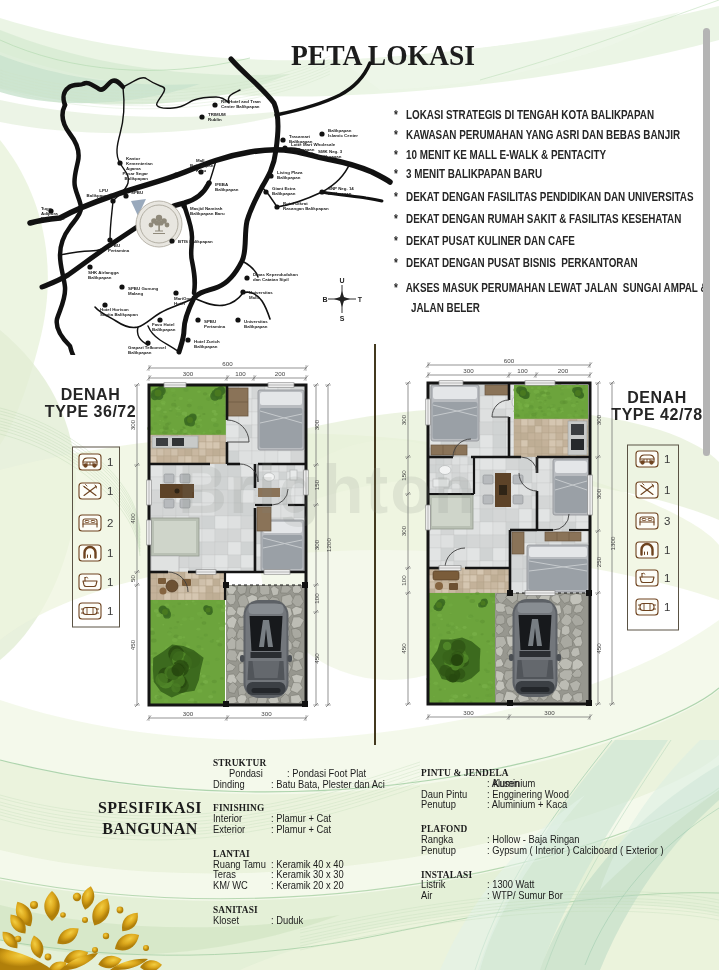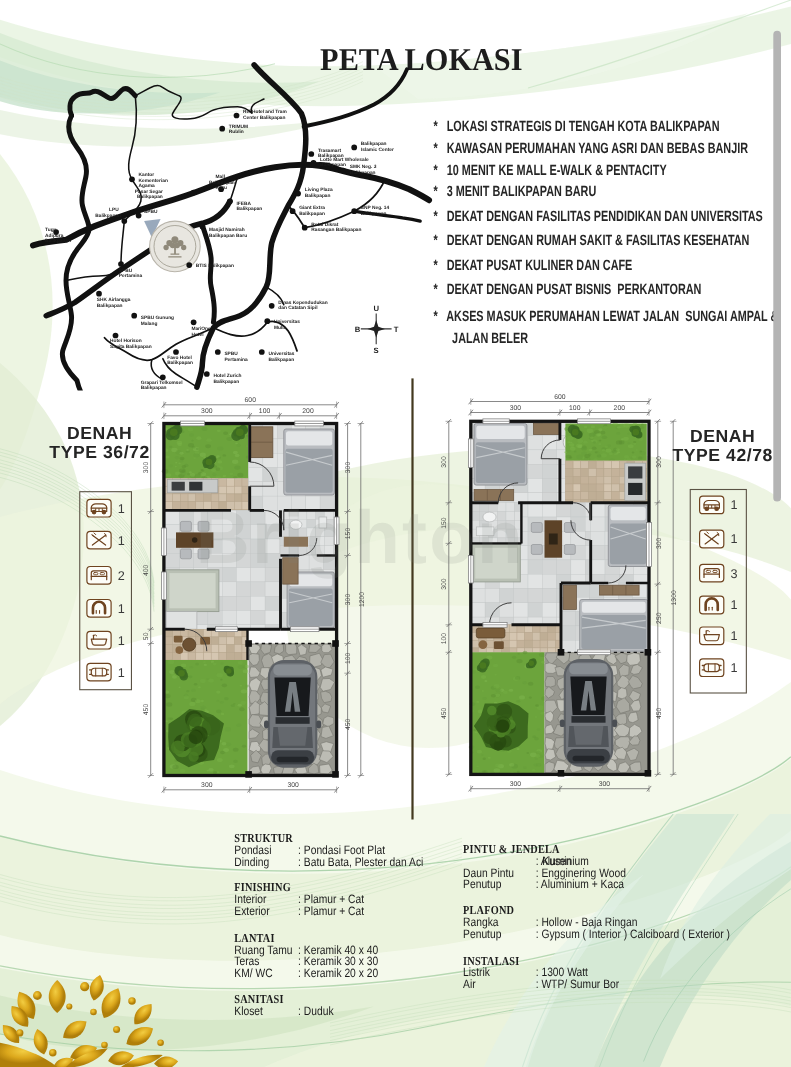--- a/index.html
+++ b/index.html
@@ -2286,24 +2286,25 @@
 <rect x="25" y="165.5" width="14" height="7" rx="3"></rect>
 <path d="M29,165.5 L29,172.5 M35,165.5 L35,172.5" stroke-width="0.9"></path>
 <path d="M23.5,167 l1.5,0 M23.5,171 l1.5,0 M39,167 l1.5,0 M39,171 l1.5,0" stroke-width="1.2"></path>
 </g>
 <text x="49" y="173" font-size="11.5" fill="#3a3a3a" font-family="Liberation Sans,sans-serif">1</text>
 </g>
   </svg>
 
 <div class="abs" style="left:0;top:740px;width:719px;height:230px;font-size:11px;line-height:10.8px;color:#1c1c1c;">
 
+  <div style="position:absolute;left:60px;top:57px;width:180px;text-align:center;font-family:'Liberation Serif',serif;font-weight:bold;font-size:16px;color:#1b1b1b;letter-spacing:0.4px;line-height:21px;">SPESIFIKASI<br>BANGUNAN</div>
 
   <div style="position:absolute;left:213px;top:17px;">
     <div class="cond2 sh">STRUKTUR</div>
-    <div style="position:relative;"><span class="cond2" style="display:inline-block;">Pondasi</span><span class="cond2" style="position:absolute;left:58px;top:0;">: Pondasi Foot Plat</span></div>
+    <div style="position:relative;margin-left:16px;"><span class="cond2" style="display:inline-block;">Pondasi</span><span class="cond2" style="position:absolute;left:58px;top:0;">: Pondasi Foot Plat</span></div>
     <div style="position:relative;"><span class="cond2" style="display:inline-block;">Dinding</span><span class="cond2" style="position:absolute;left:58px;top:0;">: Batu Bata, Plester dan Aci</span></div>
     <div style="height:13px;"></div>
     <div class="cond2 sh">FINISHING</div>
     <div style="position:relative;"><span class="cond2" style="display:inline-block;">Interior</span><span class="cond2" style="position:absolute;left:58px;top:0;">: Plamur + Cat</span></div>
     <div style="position:relative;"><span class="cond2" style="display:inline-block;">Exterior</span><span class="cond2" style="position:absolute;left:58px;top:0;">: Plamur + Cat</span></div>
     <div style="height:13px;"></div>
     <div class="cond2 sh">LANTAI</div>
     <div style="position:relative;text-decoration:underline;"><span class="cond2" style="display:inline-block;">Ruang Tamu</span><span class="cond2" style="position:absolute;left:58px;top:0;">: Keramik 40 x 40</span></div>
     <div style="position:relative;"><span class="cond2" style="display:inline-block;">Teras</span><span class="cond2" style="position:absolute;left:58px;top:0;">: Keramik 30 x 30</span></div>
     <div style="position:relative;"><span class="cond2" style="display:inline-block;">KM/ WC</span><span class="cond2" style="position:absolute;left:58px;top:0;">: Keramik 20 x 20</span></div>

